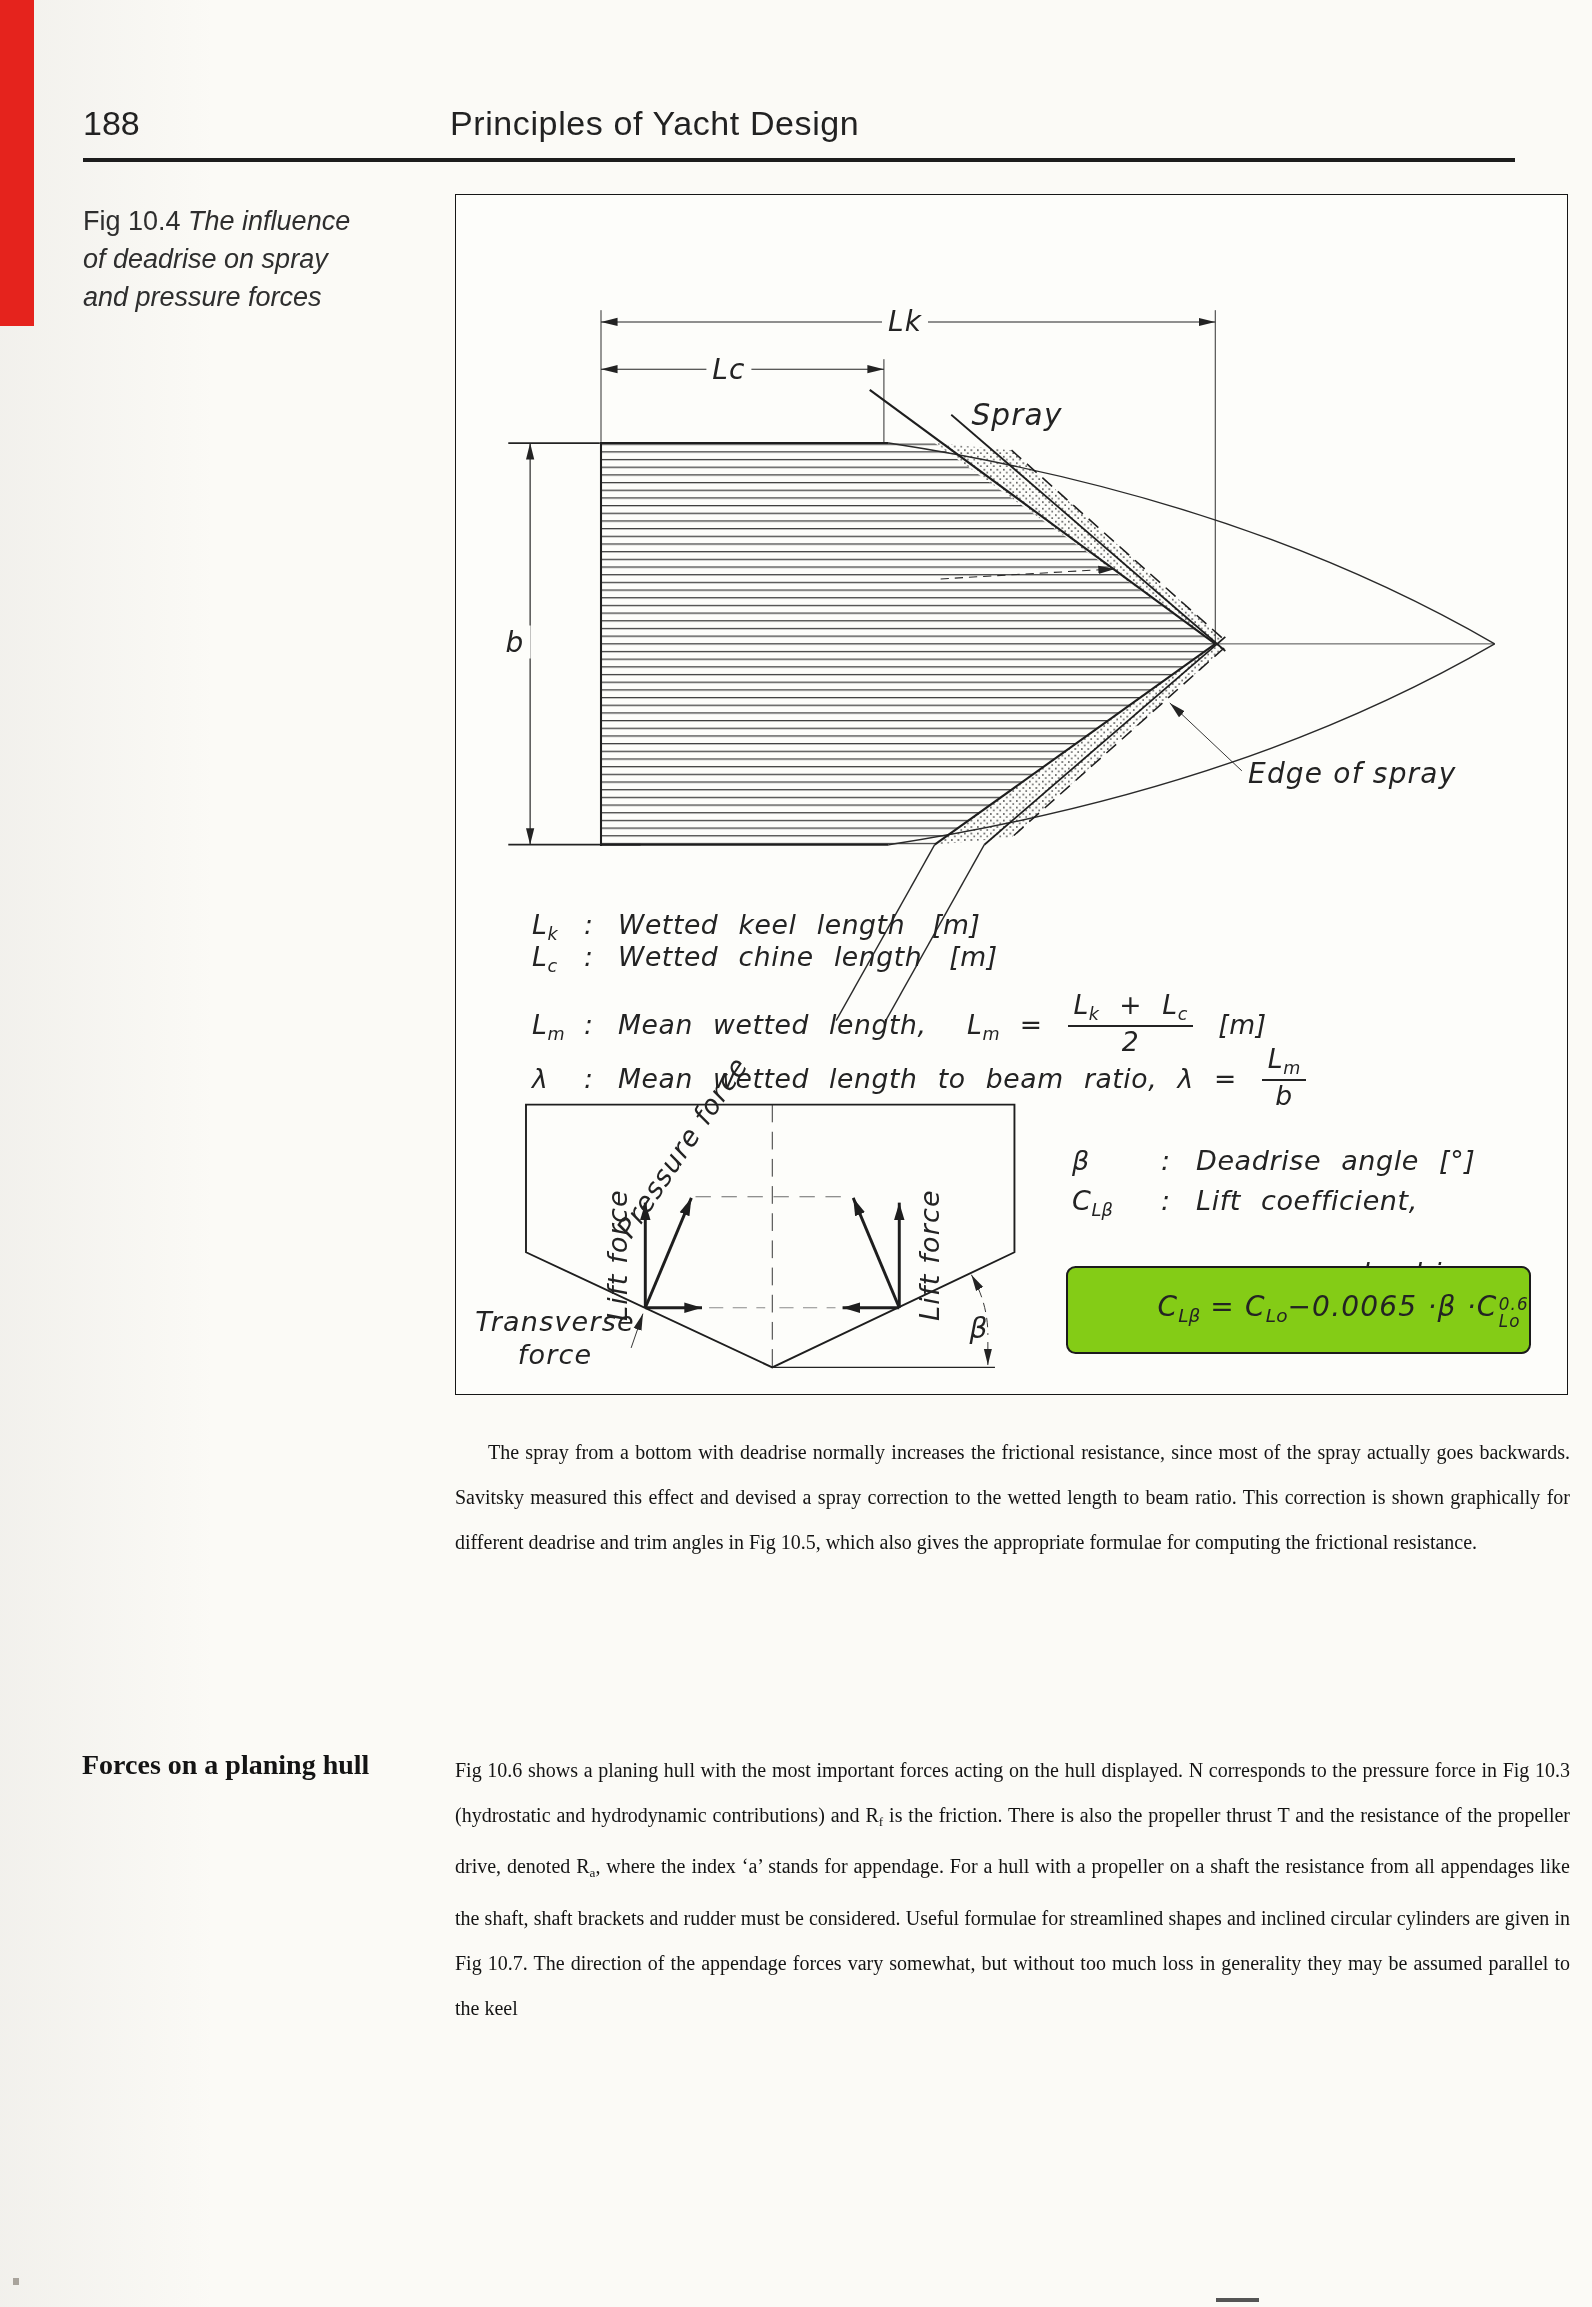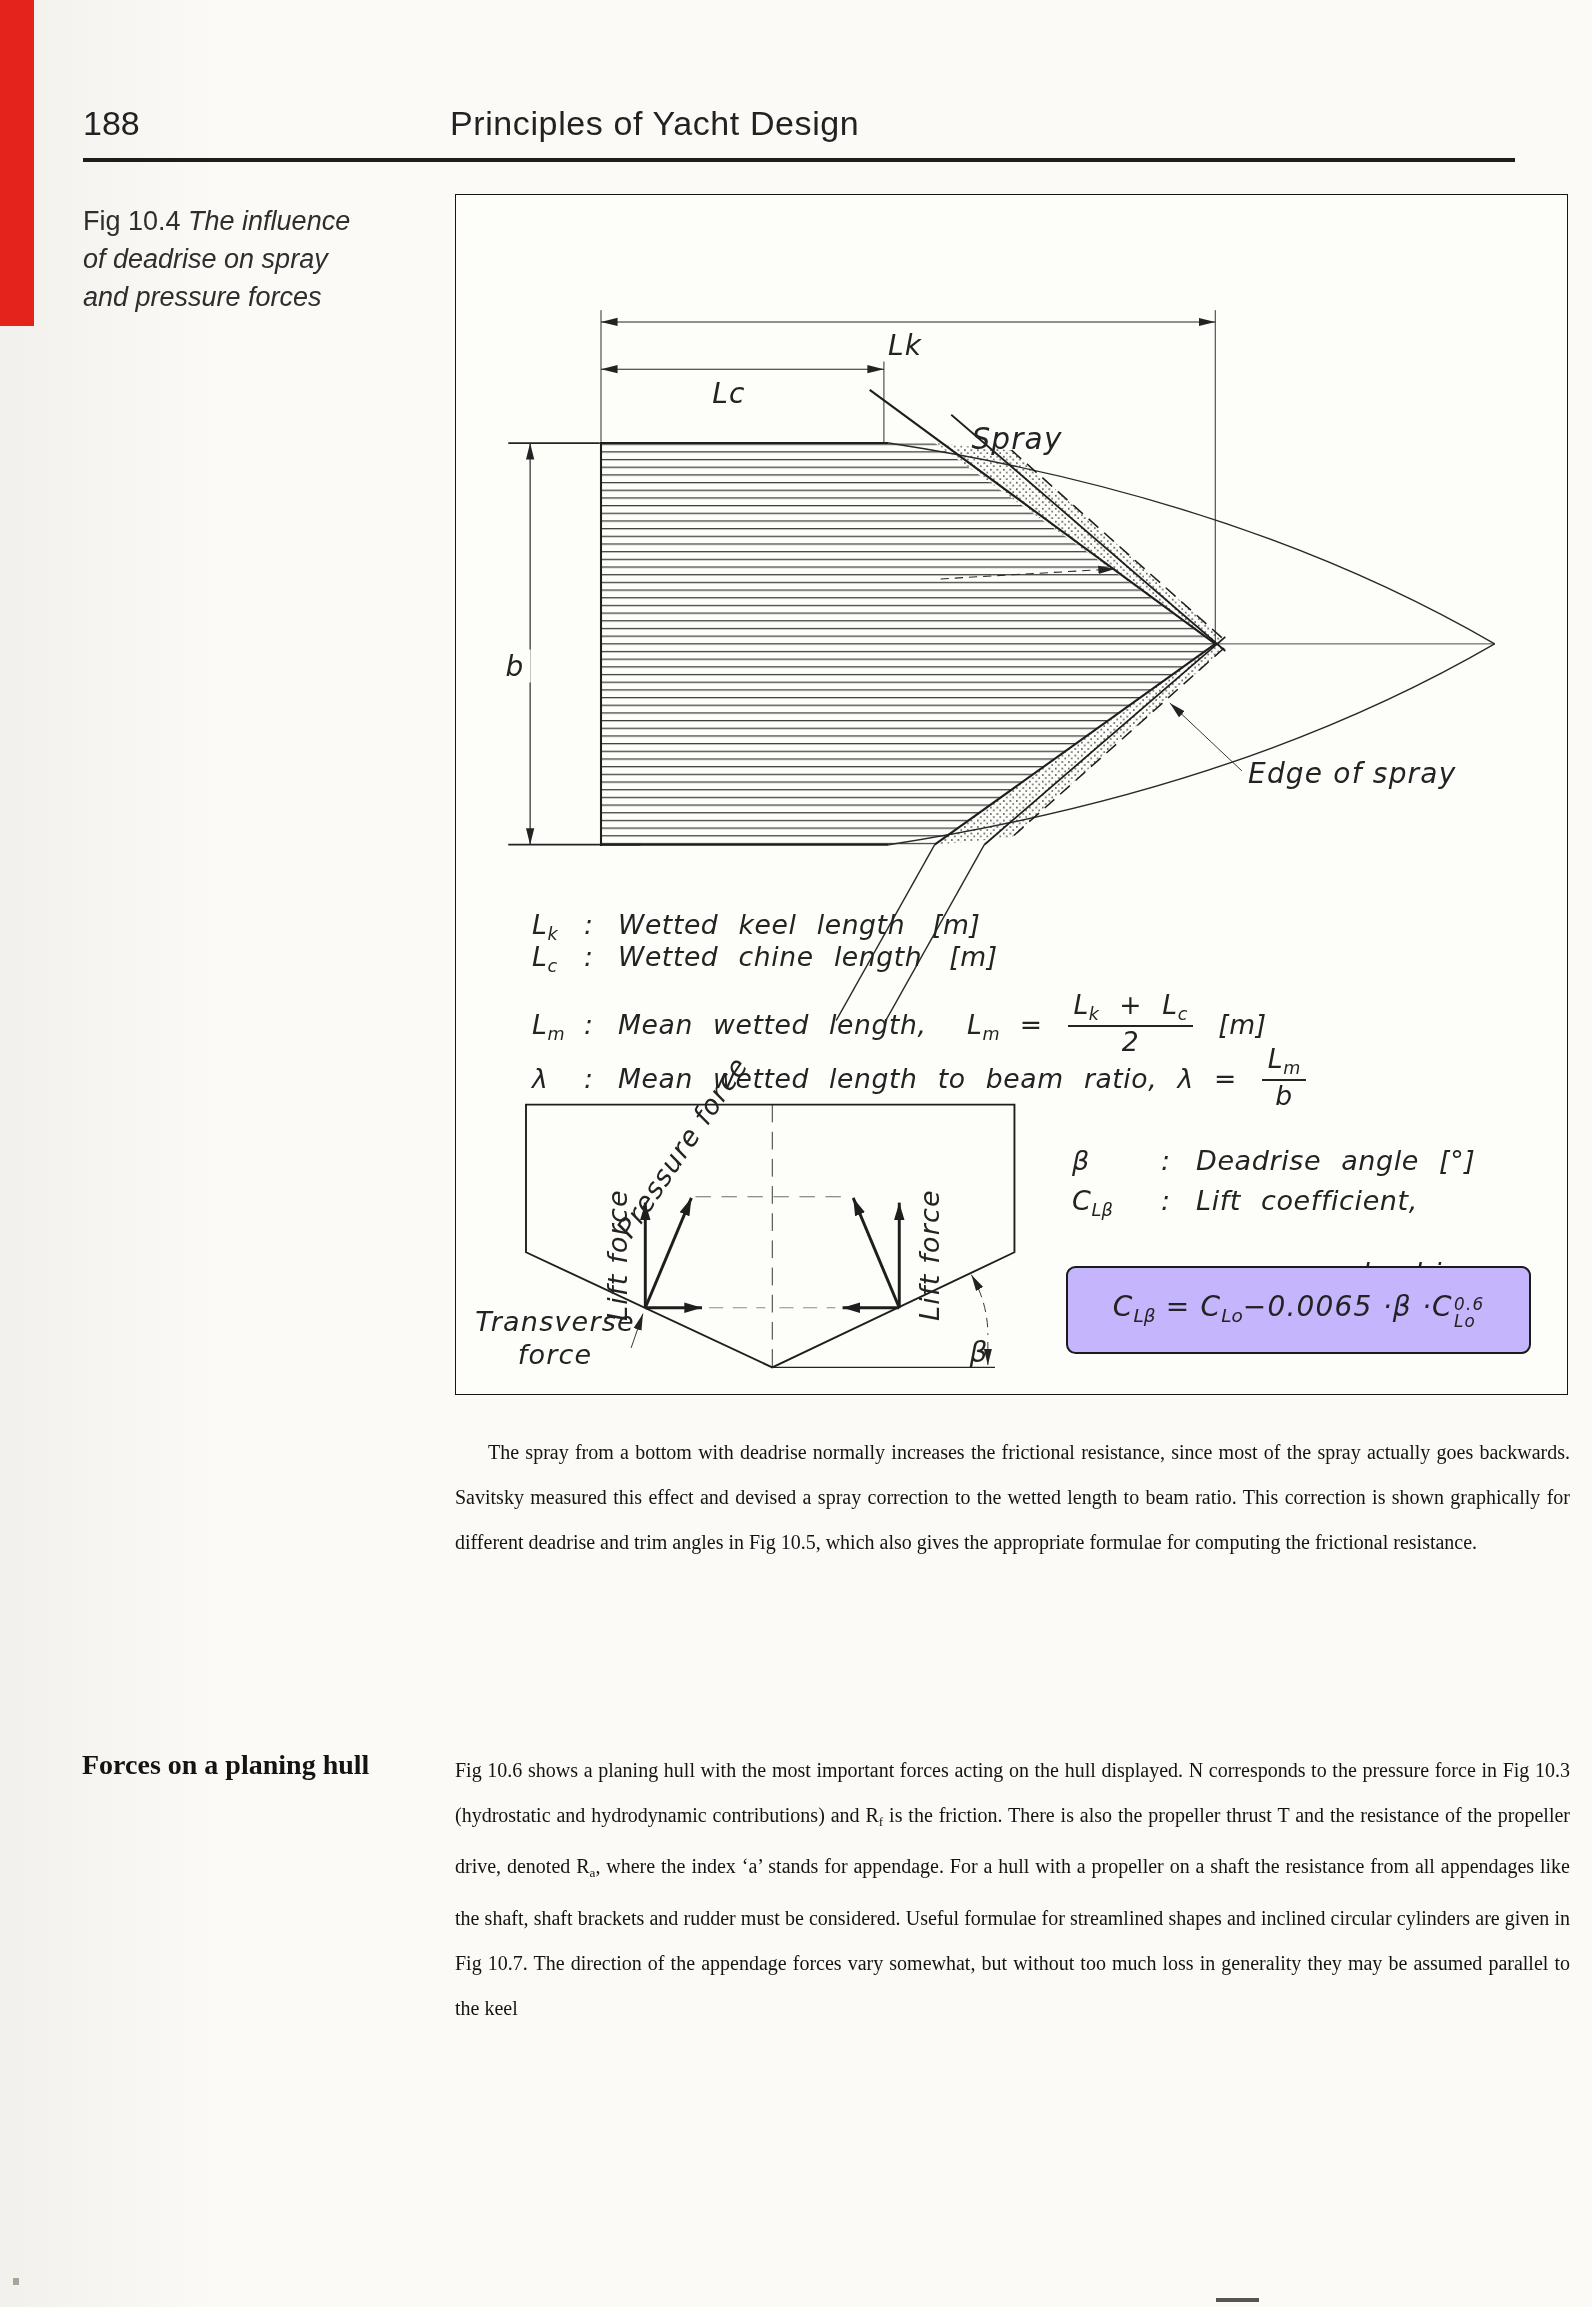--- a/index.html
+++ b/index.html
@@ -14,40 +14,40 @@
   .htitle{font-family:"Liberation Sans", sans-serif;font-size:34px;color:#222;letter-spacing:0.6px;}
   .hrule{background:#1d1d1d;}
   
   .cap{font-family:"Liberation Sans", sans-serif;font-size:27px;line-height:38px;color:#2e2e2e;}
   .cap .it{font-style:italic;}
   
   #figbox{border:1.8px solid #161616;background:#fdfdfa;}
   .dlab{font-family:"DejaVu Sans", sans-serif;font-style:italic;color:#232323;
         font-size:28px;letter-spacing:1.2px;white-space:nowrap;}
   .wbg{background:#fdfdfa;padding:0 5.9px;}
-  .ctr{transform:translate(-50%,-50%);margin-top:24px;}
+  .ctr{transform:translate(-50%,-50%);}
   .legend{font-family:"DejaVu Sans", sans-serif;font-style:italic;color:#232323;
         font-size:26.6px;letter-spacing:0.6px;word-spacing:0.42em;white-space:nowrap;}
   .legend .sym{display:inline-block;width:52px;}
   .legend .col{display:inline-block;width:34px;}
   .sdef{font-family:"DejaVu Sans", sans-serif;font-style:italic;color:#232323;
         font-size:27px;letter-spacing:0.6px;word-spacing:0.40em;white-space:nowrap;}
   .sdef .sym{display:inline-block;width:89px;}
   .sdef .col{display:inline-block;width:35px;}
   .sb{font-size:0.66em;vertical-align:-0.34em;letter-spacing:0;}
   .gp{margin-left:27px;}
   .fr{display:inline-block;text-align:center;vertical-align:-0.62em;line-height:1.05;margin:0 4.7px;}
   .fr .num{display:block;border-bottom:2.4px solid #232323;padding:0 5.9px 1.2px 5.9px;}
   .fr .den{display:block;padding-top:1.2px;}
   .ss{display:inline-block;vertical-align:-0.40em;line-height:1.0;text-align:left;margin-left:1.2px;}
   .ss span{display:block;font-size:0.60em;}
   .rot90{transform:translate(-50%,-50%) rotate(-90deg);}
   .rotp{transform:translate(-50%,-50%) rotate(-56deg);}
-  .fbox{border:2.4px solid #1b1b1b;border-radius:9.5px;display:flex;align-items:center;justify-content:center;
-        background:#c4b5fd;}
+  .fbox{border:2.4px solid #1b1b1b;border-radius:9.5px;display:flex;align-items:center;justify-content:flex-end;
+        background:#84cc16;}
   .fbox .dlab{font-size:28px;}
   
   .para{font-size:20px;line-height:45px;text-align:justify;color:#141414;}
   .para.ind{text-indent:33px;}
   .shead{font-size:28px;font-weight:bold;color:#141414;white-space:nowrap;}
   .redbar{background:#e5231d;}
   .smudge{background:#555;}
 </style>
 </head>
 <body>

